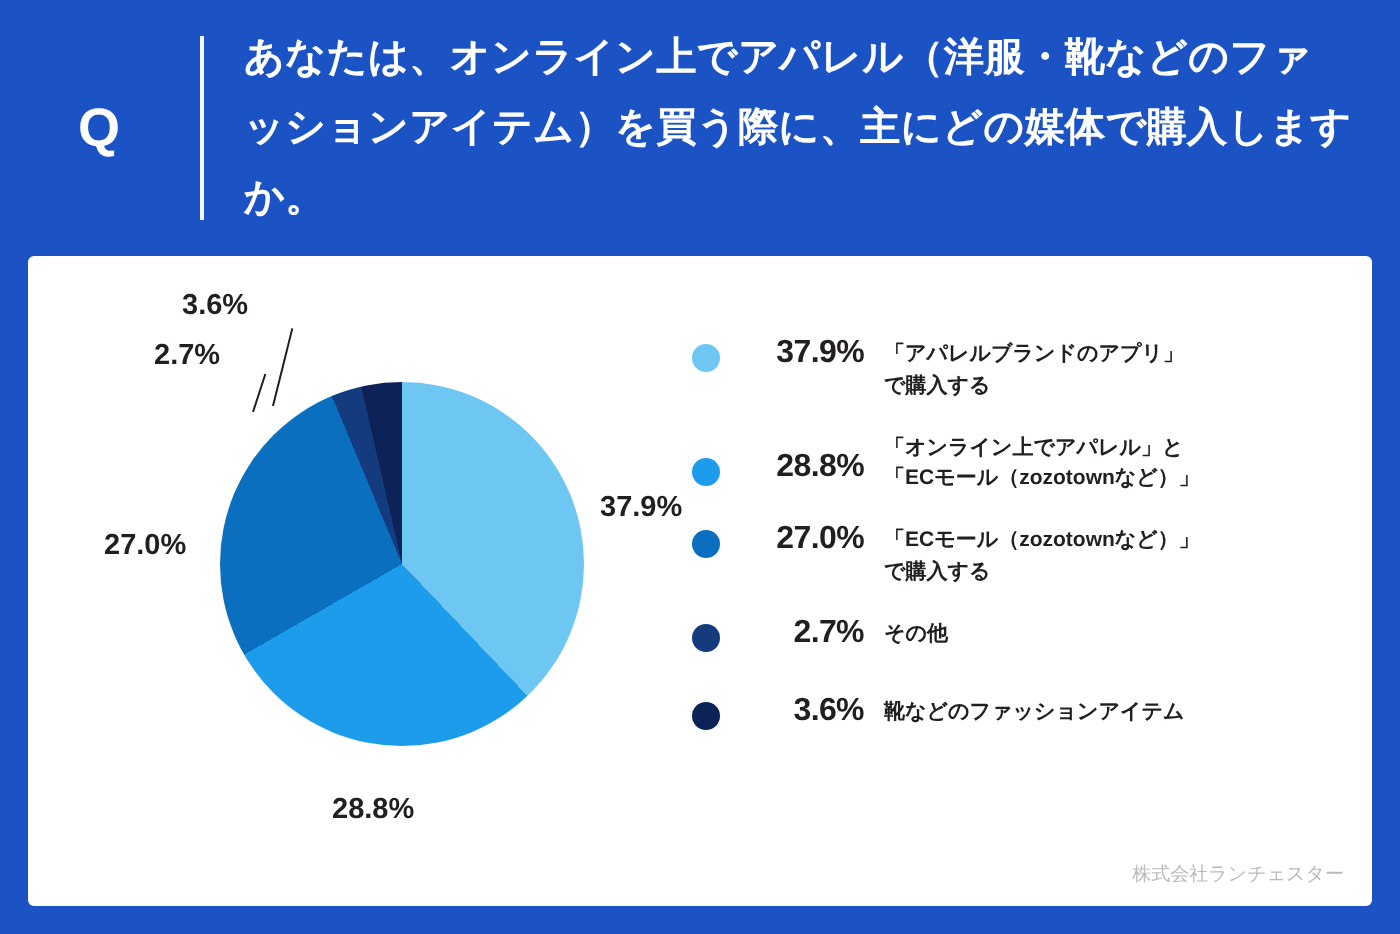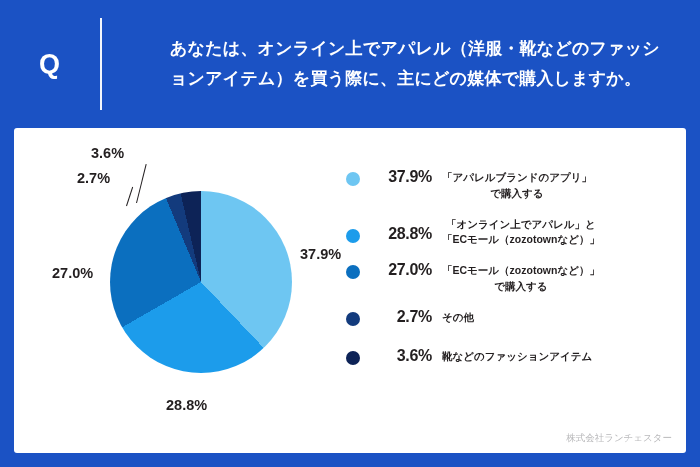--- a/index.html
+++ b/index.html
@@ -42,27 +42,26 @@
   }
   .q-divider {
     width: 2px;
     height: 92px;
     background: #ffffff;
     flex: none;
     opacity: 0.95;
   }
   .q-text {
     color: #ffffff;
-    font-size: 17px;
+    font-size: 20px;
     font-weight: bold;
     line-height: 1.75;
     padding-left: 20px;
     padding-right: 24px;
     letter-spacing: 0.2px;
-    margin-left: 48px;
   }
   
   .card {
     position: absolute;
     left: 14px;
     top: 128px;
     width: 672px;
     height: 325px;
     background: #ffffff;
     border-radius: 3px;
@@ -129,21 +128,20 @@
     padding-right: 10px;
     margin-top: 0px;
     letter-spacing: -0.3px;
   }
   .legend-text {
     font-size: 10.5px;
     font-weight: bold;
     color: #231f20;
     line-height: 1.5;
     padding-top: 2px;
-    text-align: center;
   }
   .legend-row.tall .legend-pct { margin-top: 10px; }
   .legend-row.tall .legend-dot { margin-top: 14px; }
 
   
   .credit {
     position: absolute;
     right: 14px;
     bottom: 8px;
     text-align: right;

